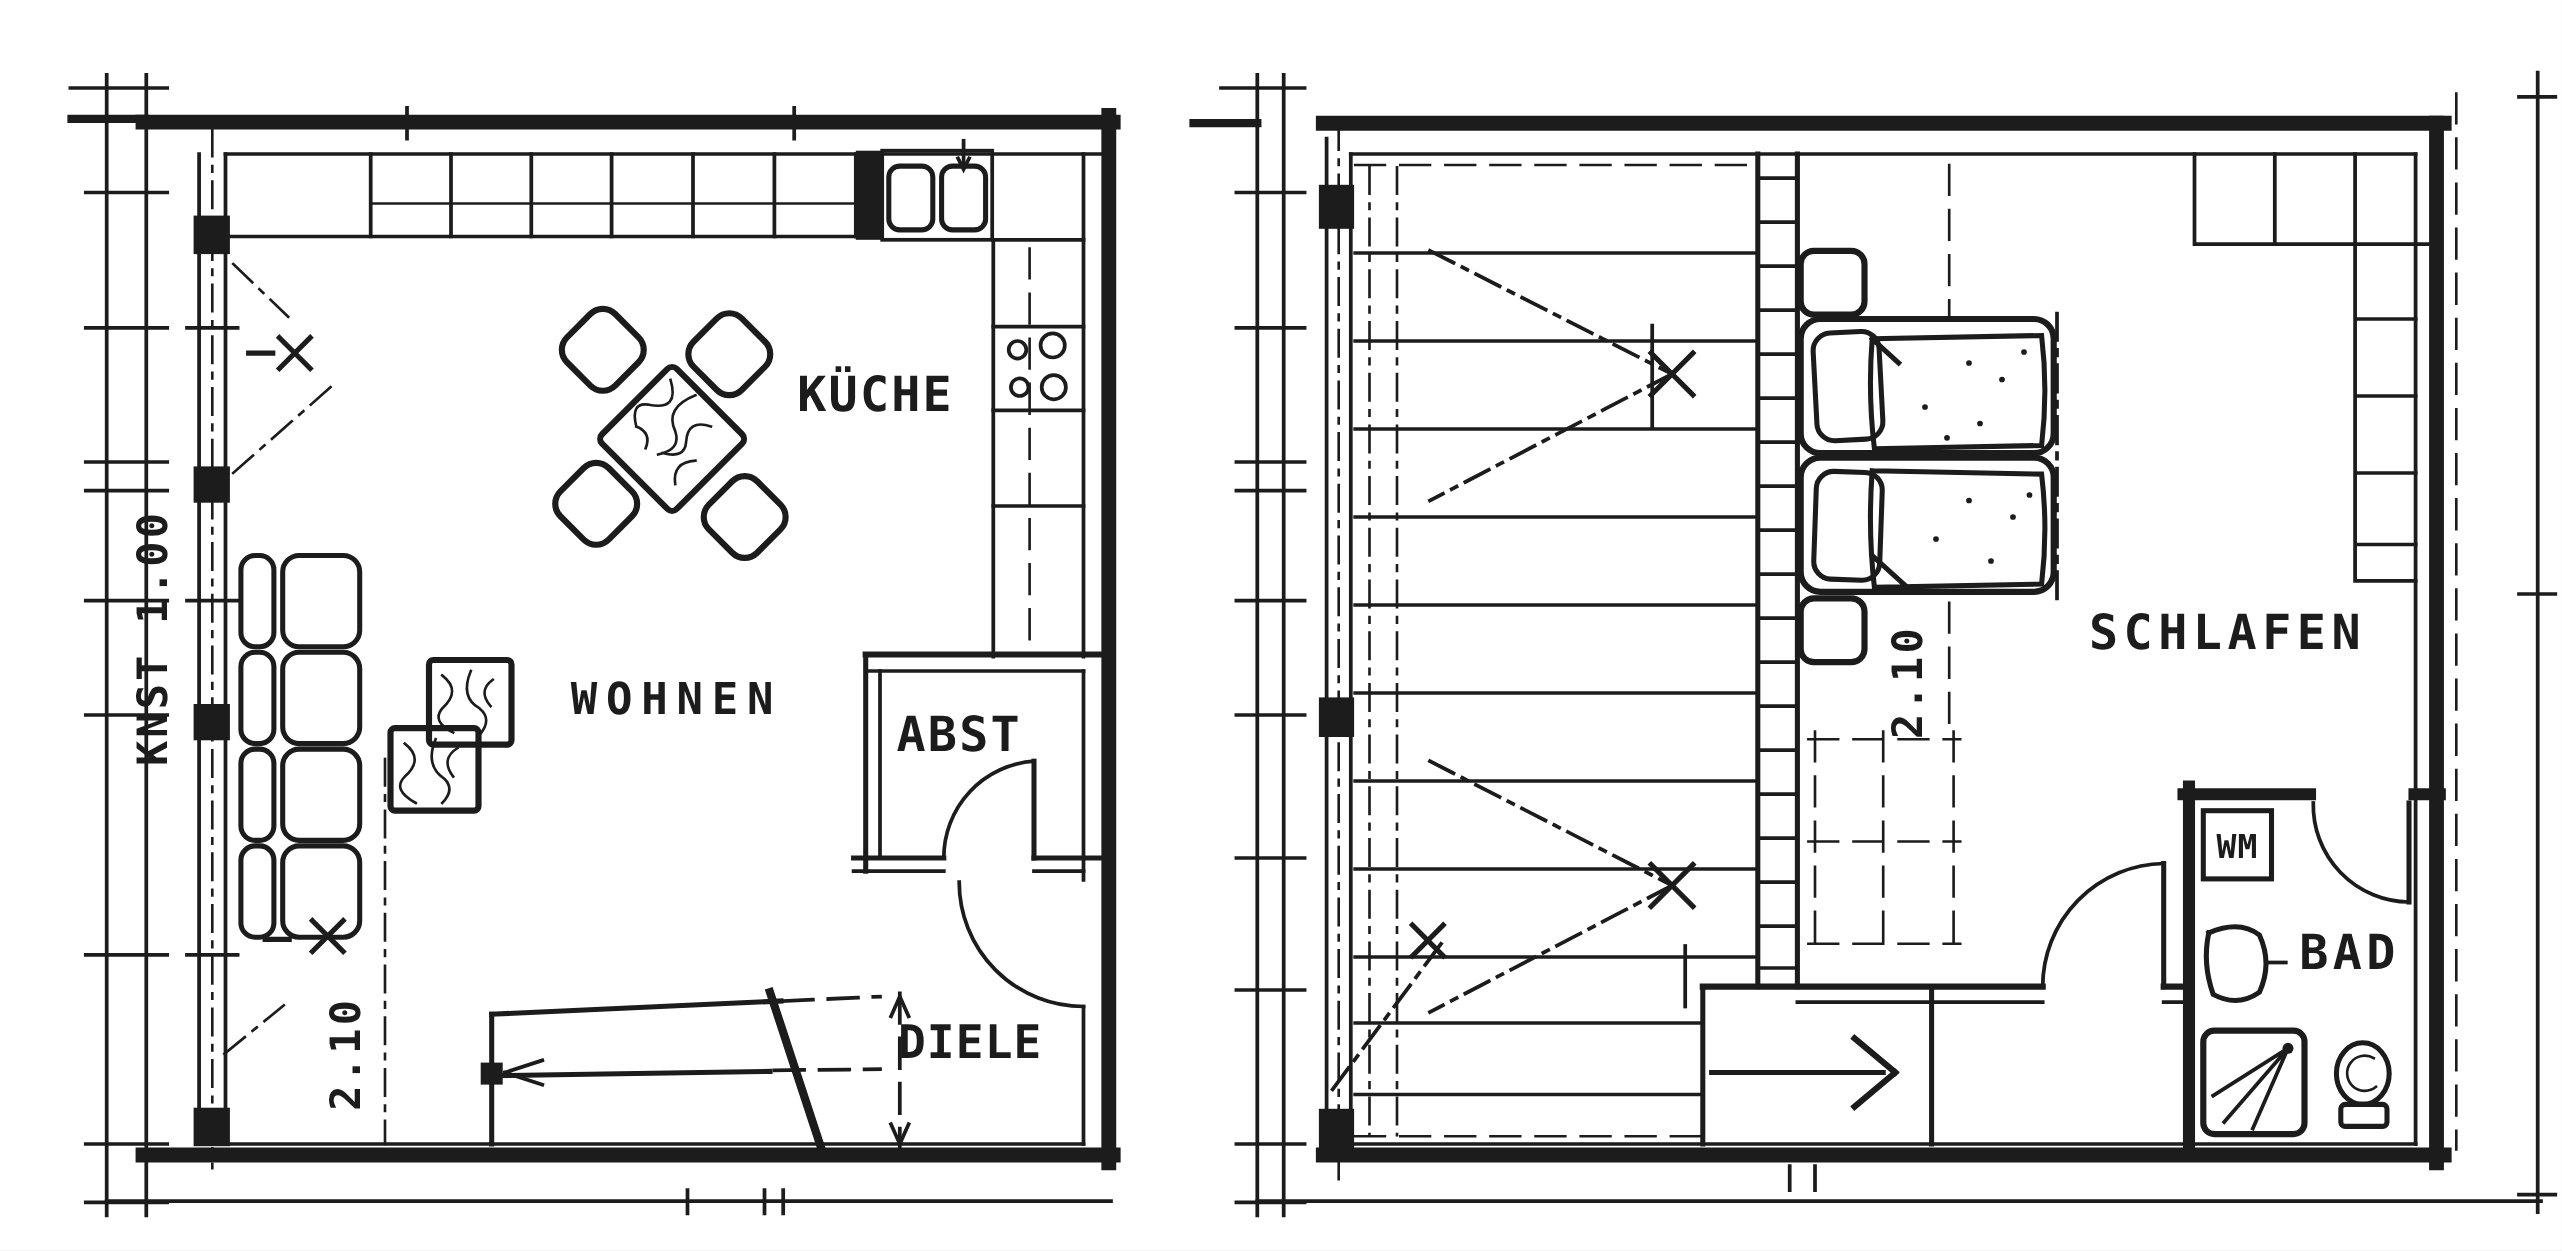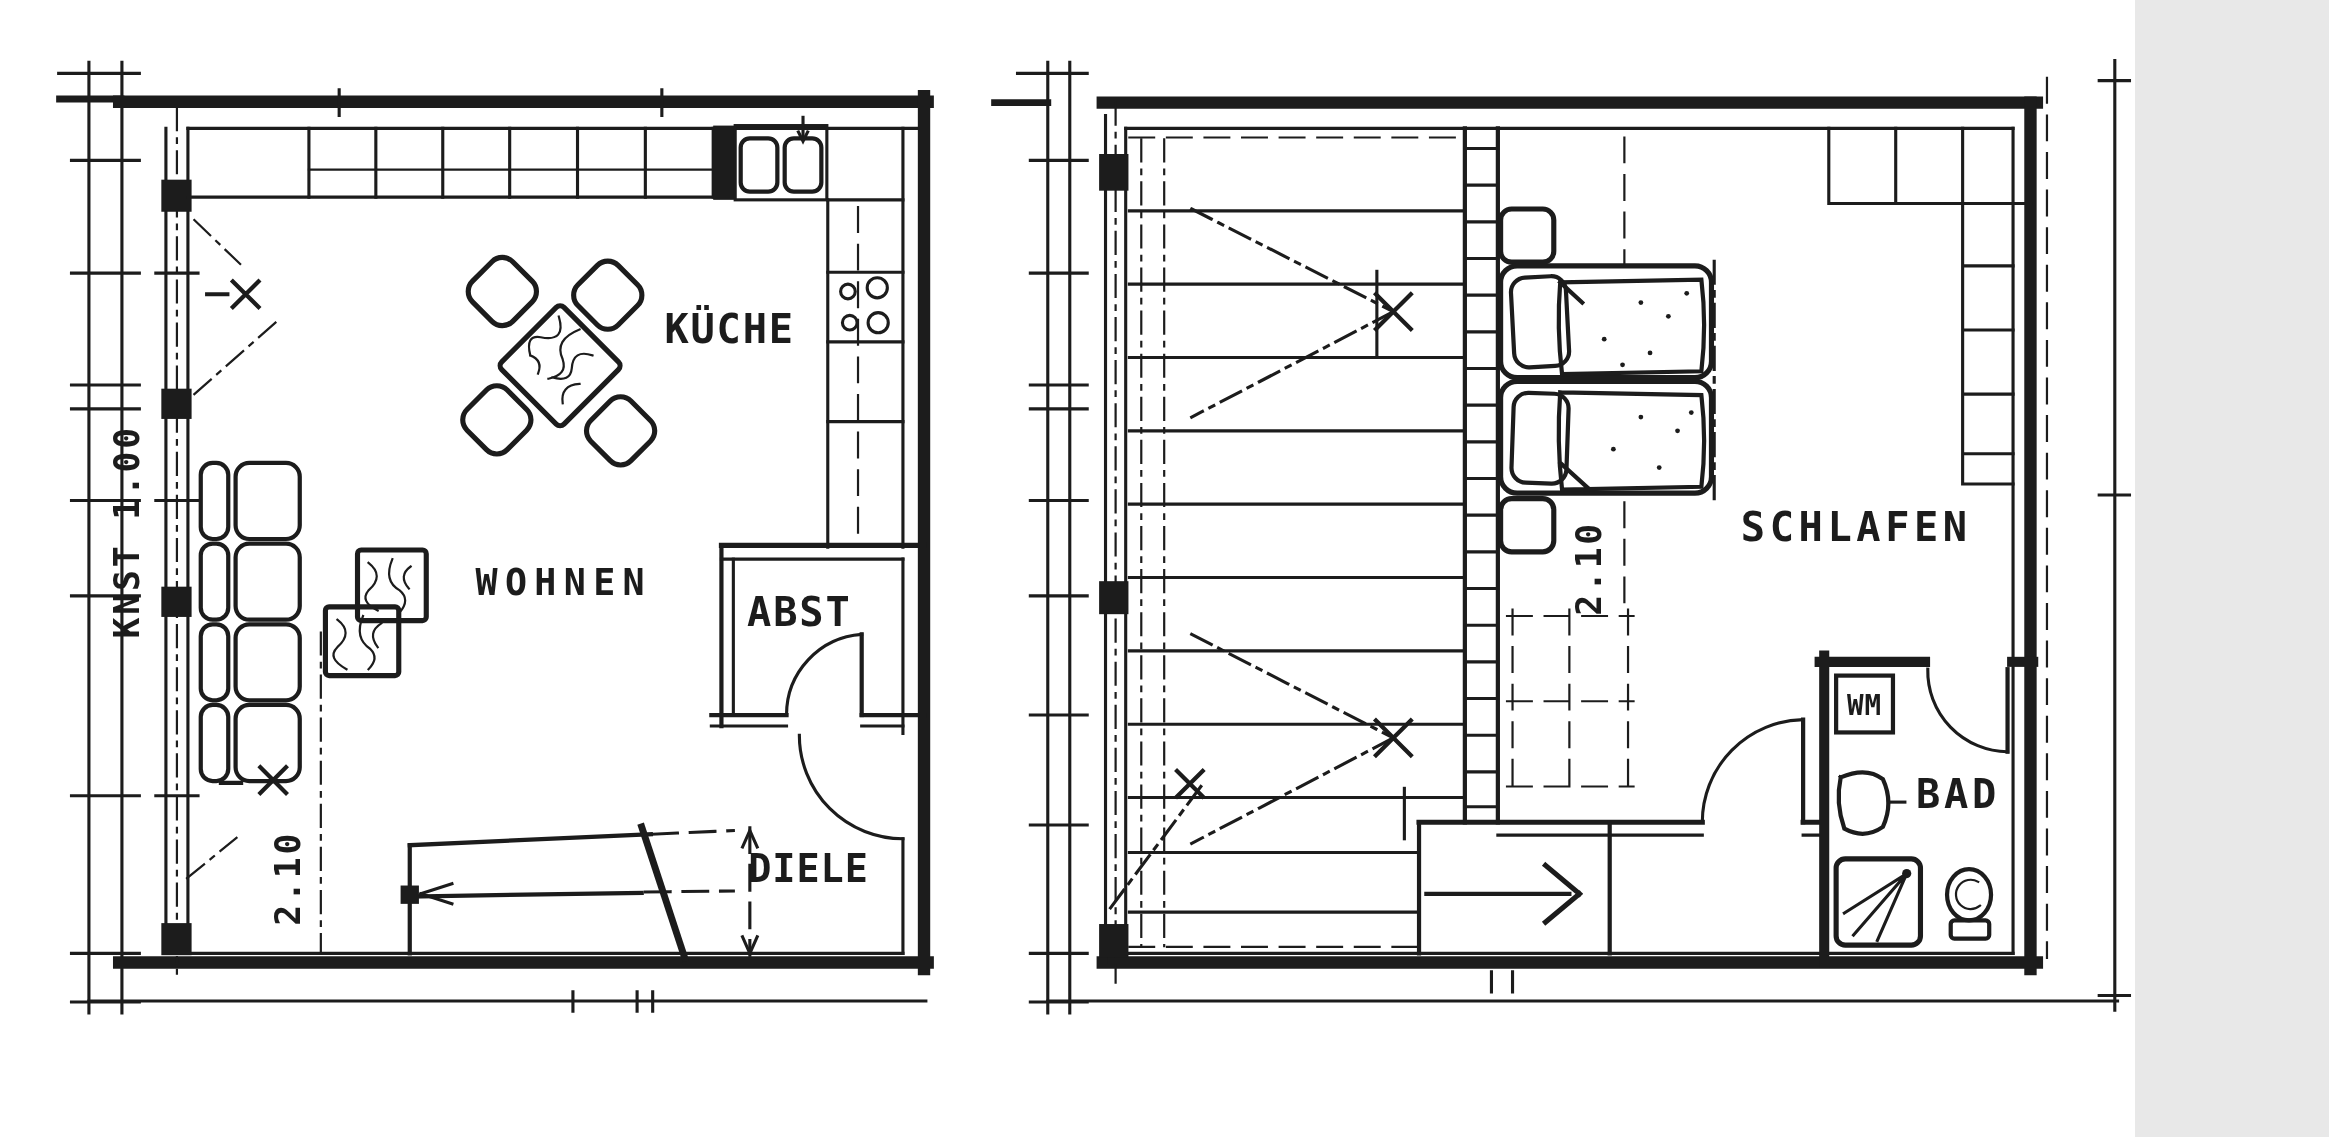--- a/index.html
+++ b/index.html
@@ -1,18 +1,18 @@
 <!DOCTYPE html>
 <html><head>
 <meta charset="utf-8">
 <style>
   html,body{margin:0;padding:0;background:#e8e8e8;}
   .sheet{
     position:relative;
-    width:2135px;height:1137px;
+    width:2329px;height:1137px;
     background:#ffffff;
     font-family:"DejaVu Sans Mono", monospace;
     overflow:hidden;
   }
   svg{position:absolute;inset:0;display:block;}
   .ln{stroke:#1c1c1c;fill:none;stroke-linecap:square;}
   .w2{stroke-width:2.4;}
   .w3{stroke-width:3.4;}
   .w4{stroke-width:4.6;}
   .w5{stroke-width:5.6;}

